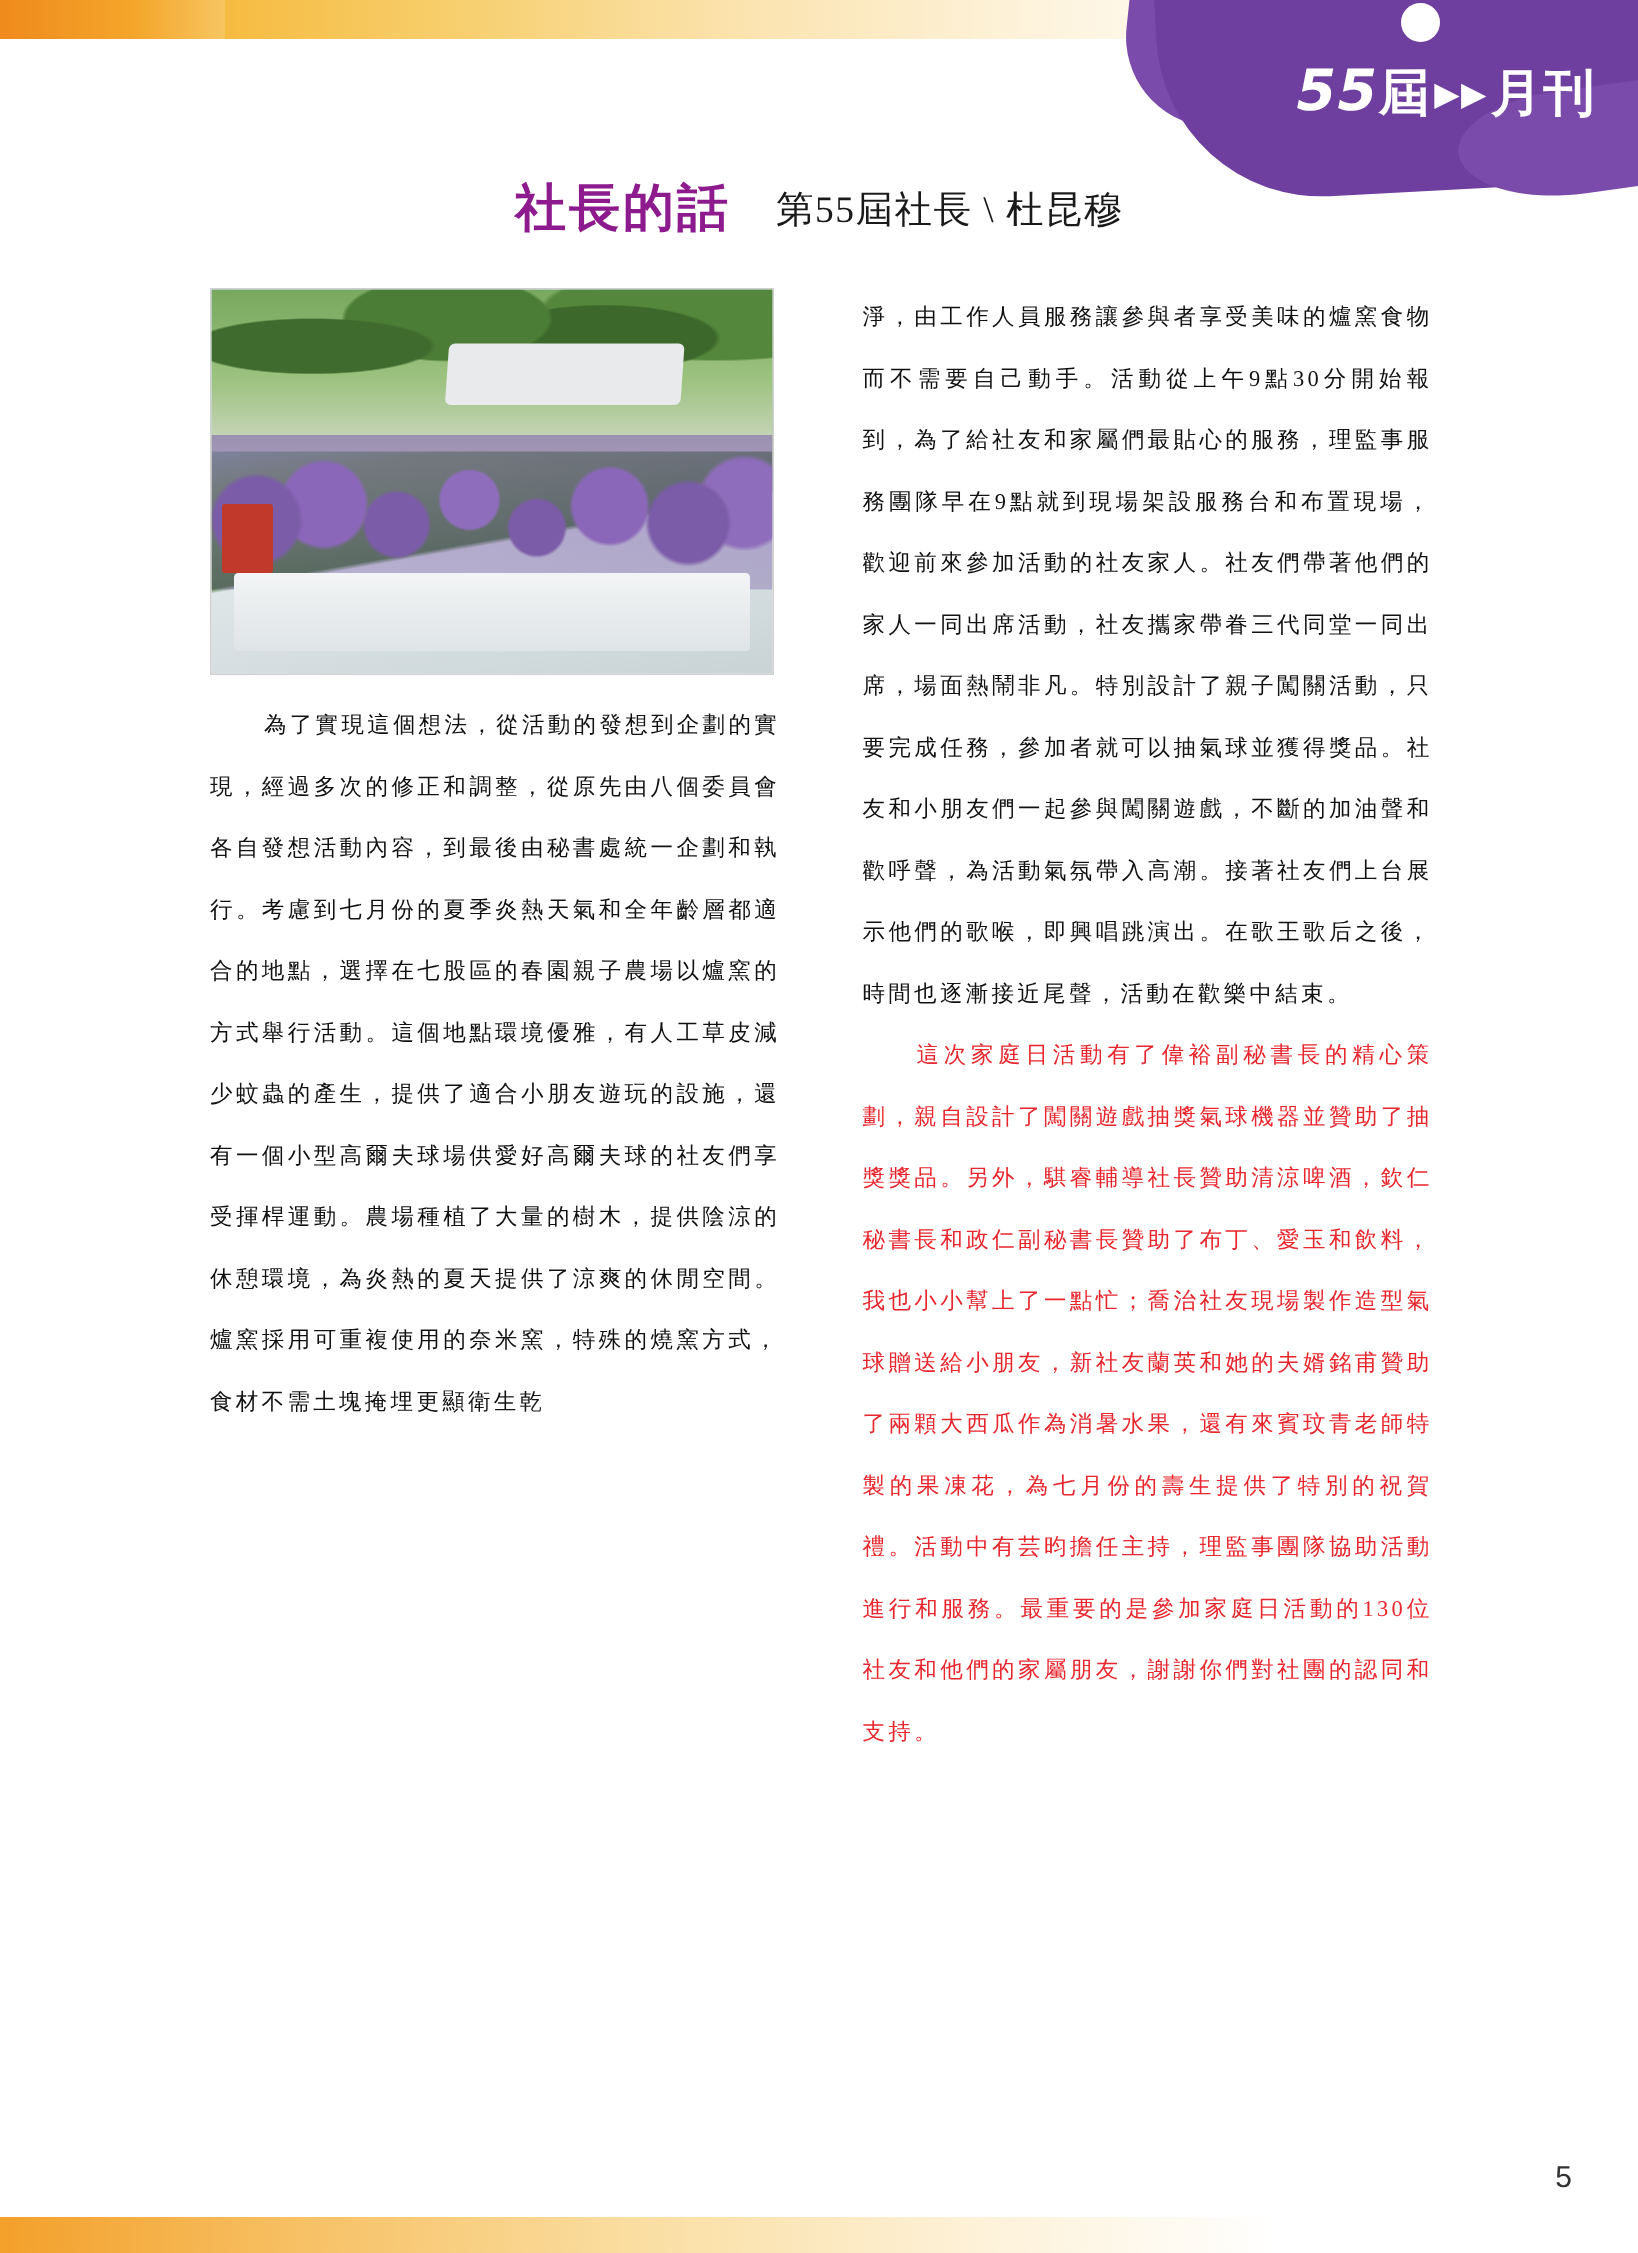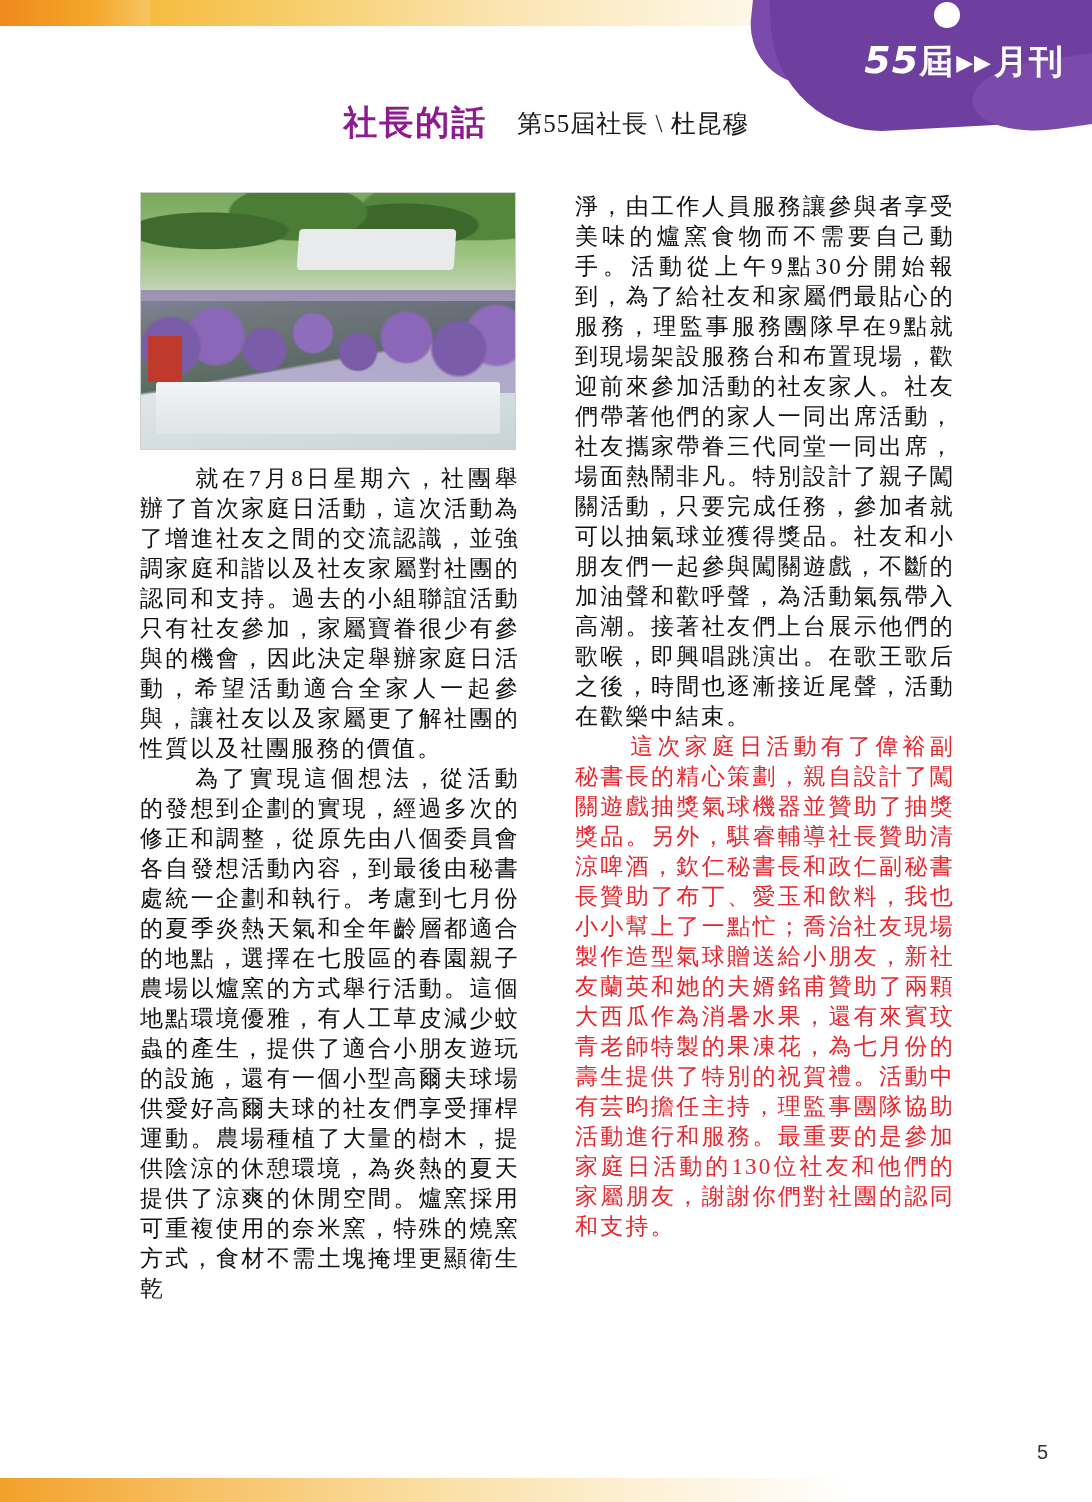--- a/index.html
+++ b/index.html
@@ -110,21 +110,21 @@
     height: 26px;
     background: #ffffff;
     border-radius: 50%;
     z-index: 6;
   }
 
   
   .title-row {
     position: absolute;
     left: 0;
-    top: 100px;
+    top: 116px;
     width: 1092px;
     text-align: center;
   }
   .title-main {
     display: inline-block;
     color: #8e1b8e;
     font-size: 34px;
     font-weight: bold;
     letter-spacing: 2px;
     vertical-align: middle;
@@ -198,22 +198,22 @@
   }
   .photo .redbox {
     position: absolute;
     left: 2%; bottom: 26%;
     width: 9%; height: 18%;
     background: #c0392b;
     border-radius: 2px;
   }
 
   .para {
-    font-size: 23px;
-    line-height: 30px;
+    font-size: 15px;
+    line-height: 41px;
     letter-spacing: 2.2px;
     text-align: justify;
     text-justify: inter-ideograph;
     color: #111111;
     margin: 0 0 0 0;
     text-indent: 2.4em;
   }
   .para.noindent { text-indent: 0; }
   .para.red { color: #e8262d; }
 
@@ -249,21 +249,20 @@
   </div>
 
   <div class="col col-left">
     <div class="photo">
       <div class="canopy"></div>
       <div class="tent"></div>
       <div class="crowd"></div>
       <div class="redbox"></div>
       <div class="table"></div>
     </div>
-    <p class="para">就在7月8日星期六，社團舉辦了首次家庭日活動，這次活動為了增進社友之間的交流認識，並強調家庭和諧以及社友家屬對社團的認同和支持。過去的小組聯誼活動只有社友參加，家屬寶眷很少有參與的機會，因此決定舉辦家庭日活動，希望活動適合全家人一起參與，讓社友以及家屬更了解社團的性質以及社團服務的價值。</p>
     <p class="para">為了實現這個想法，從活動的發想到企劃的實現，經過多次的修正和調整，從原先由八個委員會各自發想活動內容，到最後由秘書處統一企劃和執行。考慮到七月份的夏季炎熱天氣和全年齡層都適合的地點，選擇在七股區的春園親子農場以爐窯的方式舉行活動。這個地點環境優雅，有人工草皮減少蚊蟲的產生，提供了適合小朋友遊玩的設施，還有一個小型高爾夫球場供愛好高爾夫球的社友們享受揮桿運動。農場種植了大量的樹木，提供陰涼的休憩環境，為炎熱的夏天提供了涼爽的休閒空間。爐窯採用可重複使用的奈米窯，特殊的燒窯方式，食材不需土塊掩埋更顯衛生乾</p>
   </div>
 
   <div class="col col-right">
     <p class="para noindent">淨，由工作人員服務讓參與者享受美味的爐窯食物而不需要自己動手。活動從上午9點30分開始報到，為了給社友和家屬們最貼心的服務，理監事服務團隊早在9點就到現場架設服務台和布置現場，歡迎前來參加活動的社友家人。社友們帶著他們的家人一同出席活動，社友攜家帶眷三代同堂一同出席，場面熱鬧非凡。特別設計了親子闖關活動，只要完成任務，參加者就可以抽氣球並獲得獎品。社友和小朋友們一起參與闖關遊戲，不斷的加油聲和歡呼聲，為活動氣氛帶入高潮。接著社友們上台展示他們的歌喉，即興唱跳演出。在歌王歌后之後，時間也逐漸接近尾聲，活動在歡樂中結束。</p>
     <p class="para red">這次家庭日活動有了偉裕副秘書長的精心策劃，親自設計了闖關遊戲抽獎氣球機器並贊助了抽獎獎品。另外，騏睿輔導社長贊助清涼啤酒，欽仁秘書長和政仁副秘書長贊助了布丁、愛玉和飲料，我也小小幫上了一點忙；喬治社友現場製作造型氣球贈送給小朋友，新社友蘭英和她的夫婿銘甫贊助了兩顆大西瓜作為消暑水果，還有來賓玟青老師特製的果凍花，為七月份的壽生提供了特別的祝賀禮。活動中有芸昀擔任主持，理監事團隊協助活動進行和服務。最重要的是參加家庭日活動的130位社友和他們的家屬朋友，謝謝你們對社團的認同和支持。</p>
   </div>
 
   <div class="bottom-bar"></div>
   <div class="page-num">5</div>

